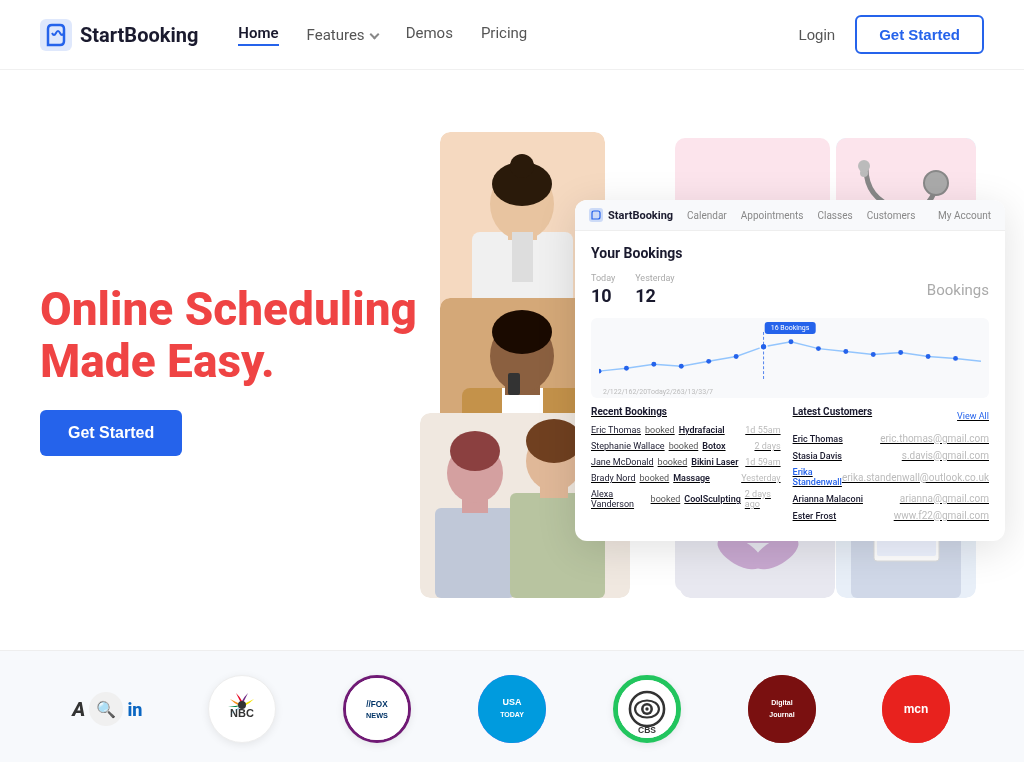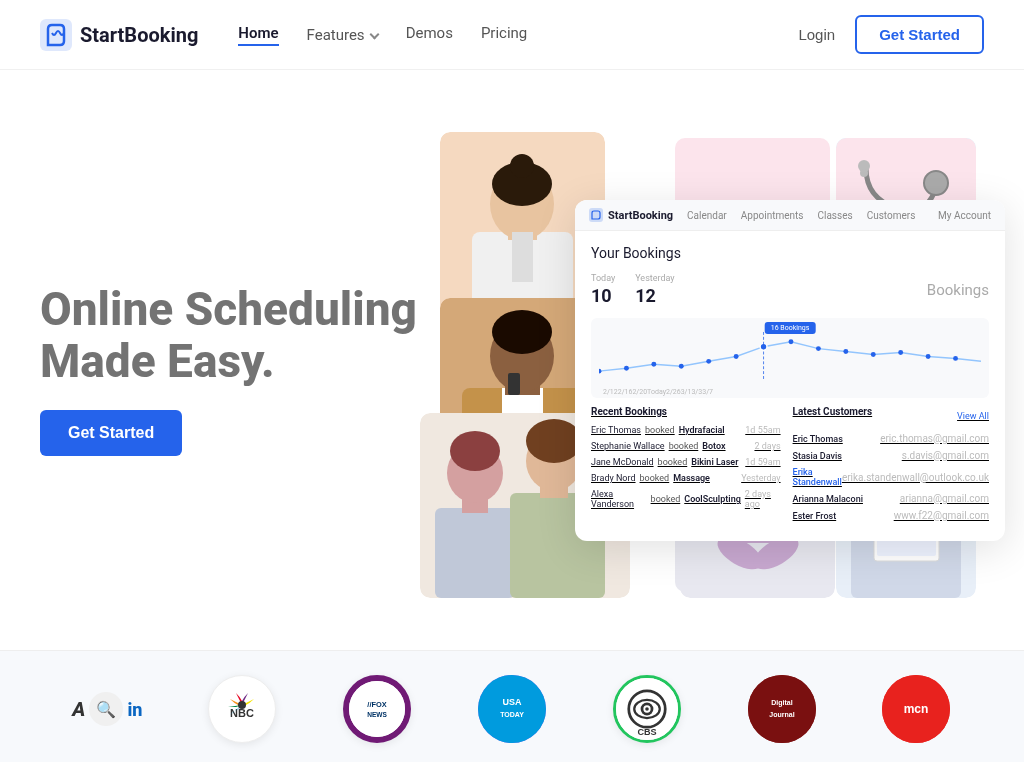--- a/index.html
+++ b/index.html
@@ -13,36 +13,36 @@
     .nav-link { font-size: 15px; color: #555; text-decoration: none; cursor: pointer; }
     .nav-link.active { color: #1a1a2e; font-weight: 600; border-bottom: 2px solid #2563eb; padding-bottom: 2px; }
     .nav-link-features { display: flex; align-items: center; gap: 4px; }
     .nav-right { display: flex; align-items: center; gap: 20px; }
     .login-btn { font-size: 15px; color: #555; cursor: pointer; background: none; border: none; }
     .get-started-nav { padding: 9px 22px; border: 2px solid #2563eb; border-radius: 6px; color: #2563eb; font-size: 15px; font-weight: 600; cursor: pointer; background: none; }
 
     
     .hero { display: flex; min-height: 580px; padding: 0 40px; position: relative; overflow: hidden; }
     .hero-left { flex: 0 0 380px; display: flex; flex-direction: column; justify-content: center; padding-top: 20px; }
-    .hero-title { font-size: 46px; font-weight: 800; color: #737373; line-height: 1.12; margin-bottom: 22px; }
+    .hero-title { font-size: 46px; font-weight: 800; color: #ef4444; line-height: 1.12; margin-bottom: 22px; }
     .hero-desc { font-size: 15px; color: #666; line-height: 1.65; margin-bottom: 36px; max-width: 320px; }
     .get-started-hero { background: #2563eb; color: #fff; border: none; border-radius: 6px; padding: 14px 28px; font-size: 16px; font-weight: 600; cursor: pointer; width: fit-content; }
 
     
     .hero-right { flex: 1; position: relative; display: flex; align-items: flex-start; padding-top: 60px; }
 
     
     .dashboard-card { position: absolute; top: 130px; left: 155px; width: 430px; background: #fff; border-radius: 12px; box-shadow: 0 8px 40px rgba(0,0,0,0.12); z-index: 10; overflow: hidden; }
     .db-topbar { background: #f8f9fb; padding: 8px 14px; display: flex; align-items: center; gap: 14px; border-bottom: 1px solid #eee; }
     .db-logo { display: flex; align-items: center; gap: 5px; font-size: 11px; font-weight: 700; color: #1a1a2e; }
     .db-nav-items { display: flex; gap: 14px; }
     .db-nav-item { font-size: 10px; color: #888; }
     .db-nav-account { margin-left: auto; font-size: 10px; color: #888; }
     .db-body { padding: 14px 16px; }
-    .db-title { font-size: 14px; font-weight: 400; color: #1a1a2e; margin-bottom: 12px; }
+    .db-title { font-size: 14px; font-weight: 700; color: #1a1a2e; margin-bottom: 12px; }
     .db-stats { display: flex; gap: 20px; margin-bottom: 12px; }
     .db-stat { }
     .db-stat-label { font-size: 9px; color: #aaa; margin-bottom: 2px; }
     .db-stat-val { font-size: 18px; font-weight: 700; color: #1a1a2e; }
     .db-chart { background: #f8f9fb; border-radius: 6px; padding: 8px; margin-bottom: 8px; position: relative; height: 80px; }
     .db-chart-tooltip { position: absolute; top: 4px; left: 50%; transform: translateX(-50%); background: #2563eb; color: #fff; font-size: 7px; padding: 2px 6px; border-radius: 3px; white-space: nowrap; }
     .db-chart svg { width: 100%; height: 56px; }
     .db-chart-dates { display: flex; justify-content: flex-start; font-size: 7px; color: #bbb; margin-top: 2px; padding: 0 4px; }
     .db-bottom { display: flex; gap: 12px; }
     .db-section { flex: 1; text-decoration: underline; }
@@ -56,23 +56,23 @@
     .db-customer-row { display: flex; align-items: center; justify-content: space-between; margin-bottom: 6px; font-size: 9px; }
     .db-cust-name { color: #1a1a2e; font-weight: 500; }
     .db-cust-name.highlight { color: #2563eb; }
     .db-cust-email { color: #bbb; font-size: 10px; }
 
     
     .press-bar { background: #f7f9fc; border-top: 1px solid #eee; padding: 28px 40px; display: flex; align-items: center; justify-content: space-around; }
     .press-item { display: flex; align-items: center; justify-content: center; width: 90px; height: 60px; }
     .press-circle { width: 68px; height: 68px; border-radius: 50%; display: flex; align-items: center; justify-content: center; font-weight: 800; font-size: 12px; text-align: center; }
     .press-nbc { background: #fff; border: 1px solid #eee; box-shadow: 0 2px 8px rgba(0,0,0,0.08); }
-    .press-foxnews { background: #fff; border: 6px solid #701a75; box-shadow: 0 2px 8px rgba(0,0,0,0.08); }
+    .press-foxnews { background: #fff; border: 3px solid #701a75; box-shadow: 0 2px 8px rgba(0,0,0,0.08); }
     .press-usatoday { background: #8b5cf6; color: #fff; }
-    .press-cbs { background: #fff; border: 3px solid #22c55e; box-shadow: 0 2px 8px rgba(0,0,0,0.08); }
+    .press-cbs { background: #fff; border: 5px solid #22c55e; box-shadow: 0 2px 8px rgba(0,0,0,0.08); }
     .press-dj { background: #8B1A1A; color: #fff; }
     .press-mcn { background: #e8221e; color: #fff; }
 
     .chevron { display: inline-block; border-right: 2px solid #888; border-bottom: 2px solid #888; width: 7px; height: 7px; transform: rotate(45deg); margin-left: 2px; margin-bottom: 1px; }
   </style>
 </head>
 <body>
 
 <nav>
   <div class="logo">

